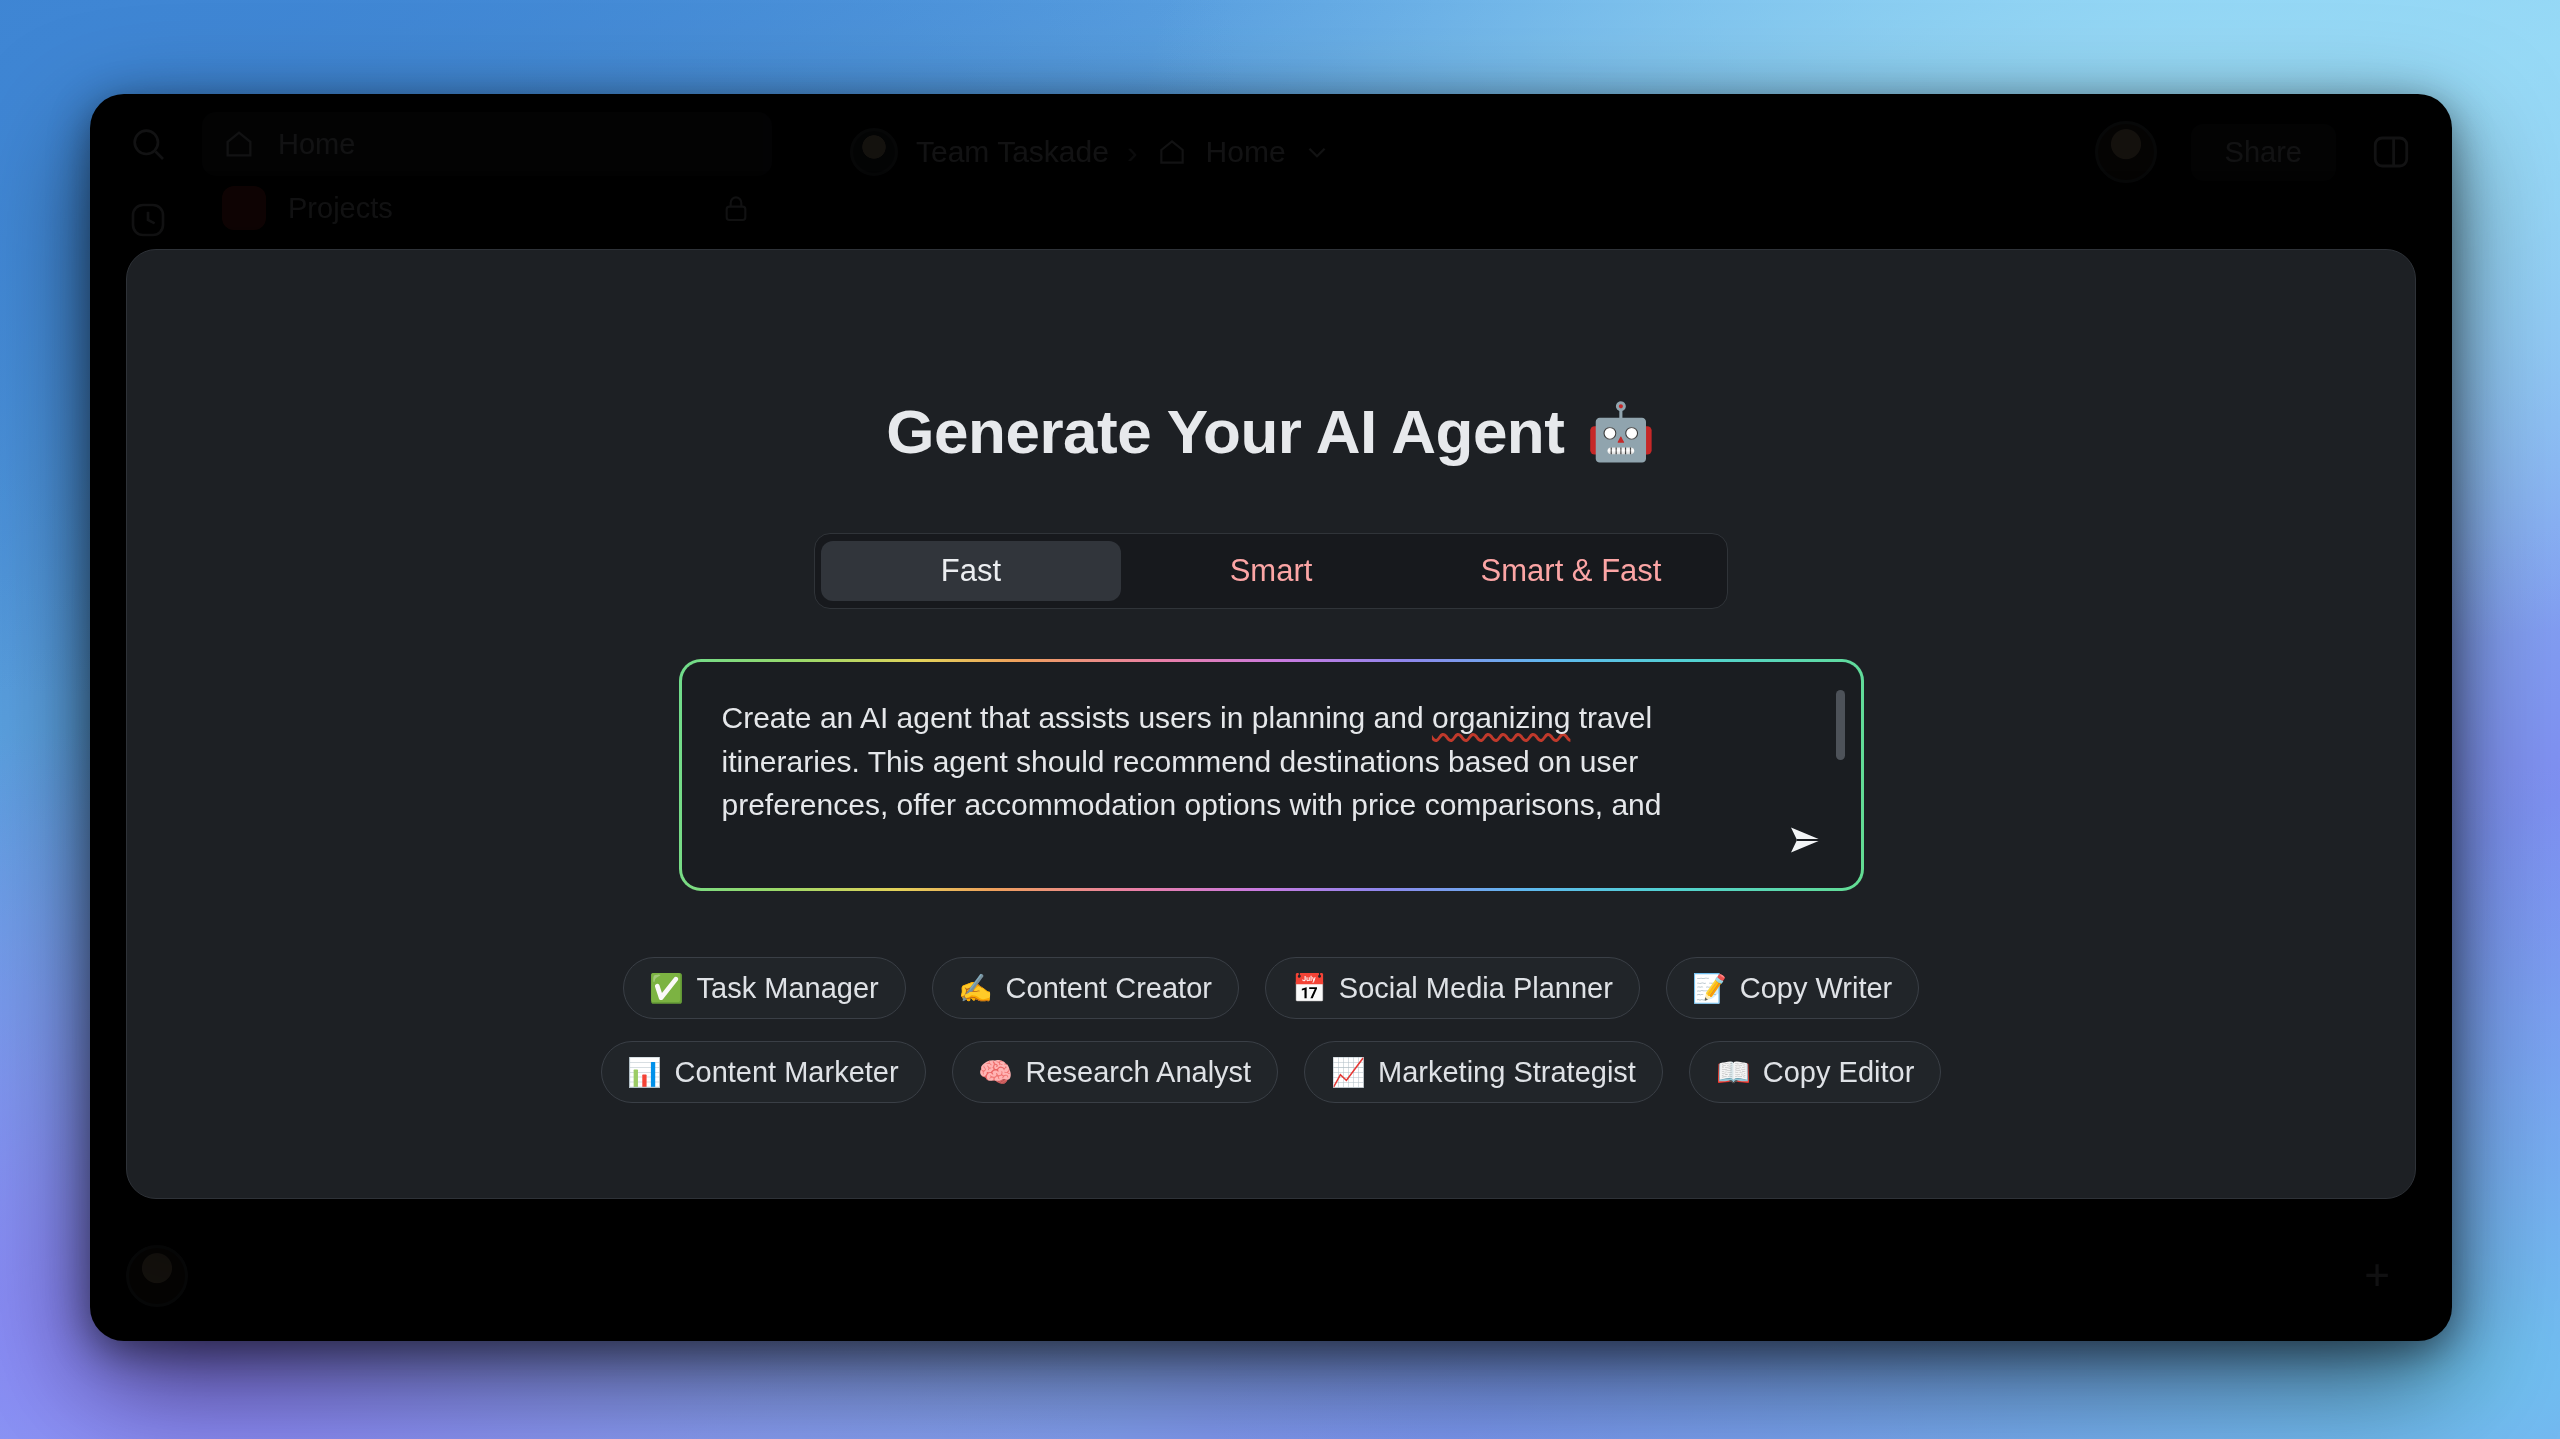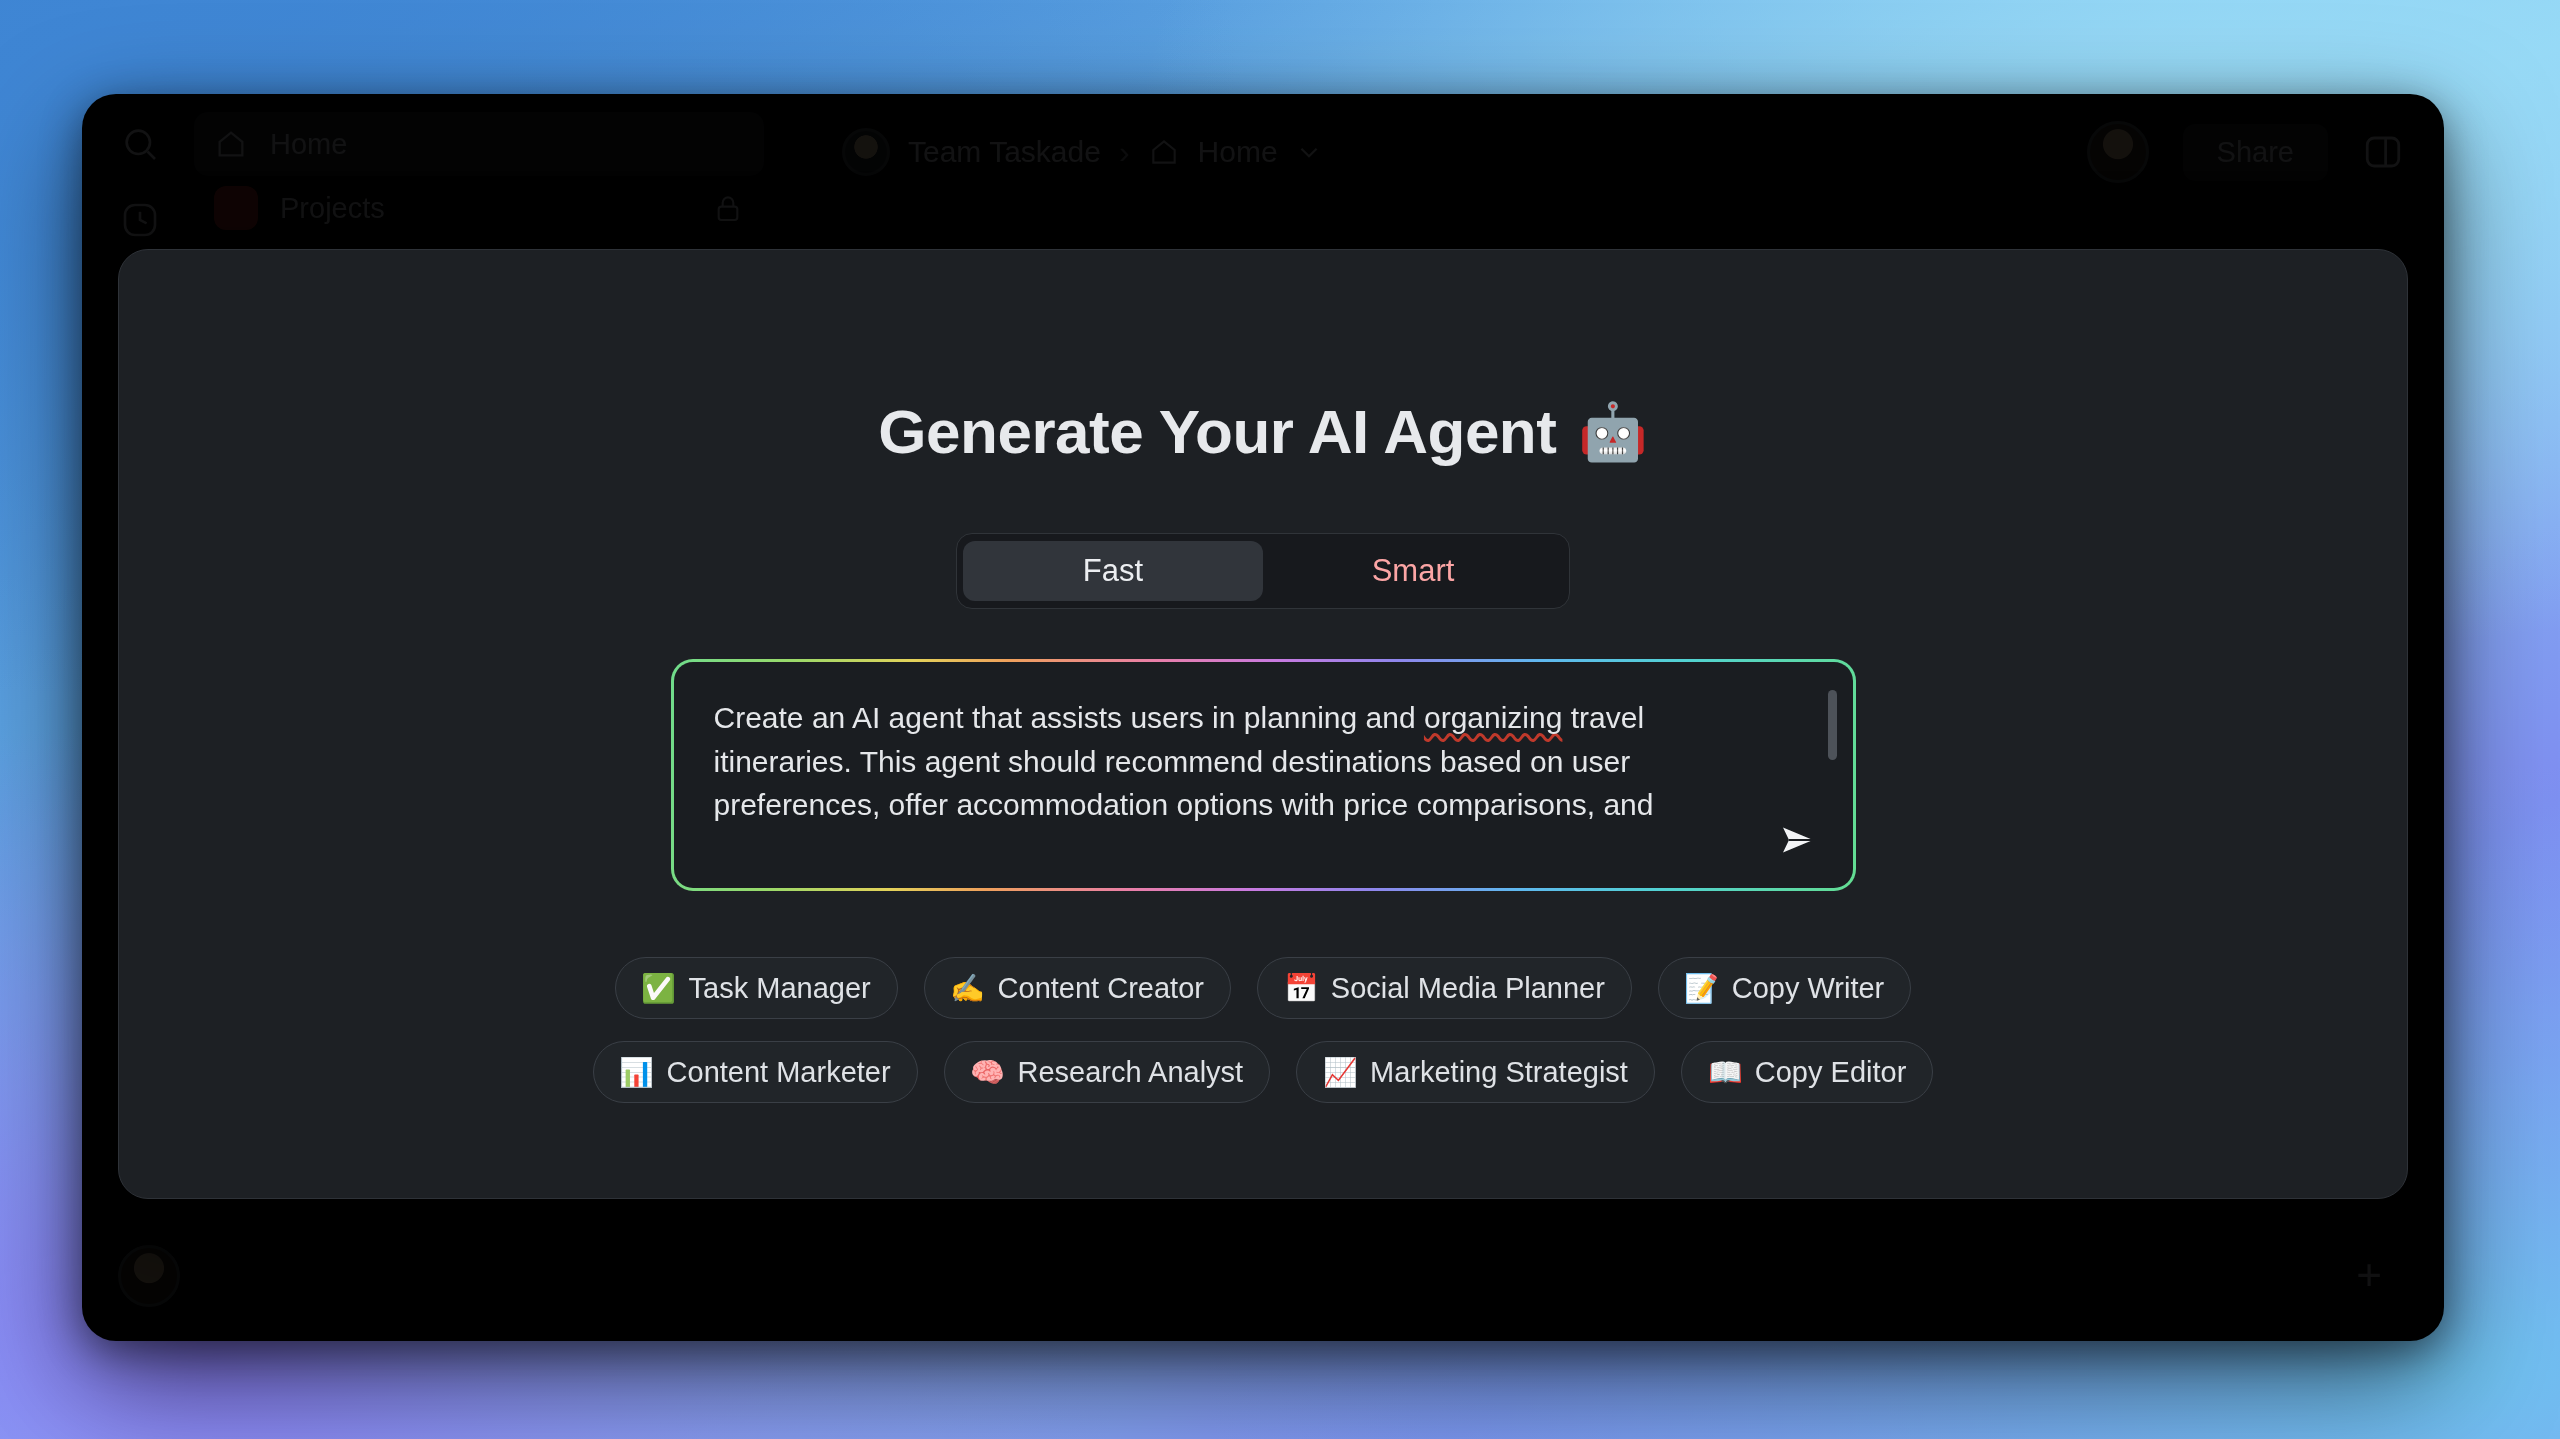--- a/index.html
+++ b/index.html
@@ -20,21 +20,21 @@
       radial-gradient(ellipse 70% 60% at 88% 8%,  #9adcf7 0%, rgba(154,220,247,0) 62%),
       radial-gradient(ellipse 60% 70% at 8%  92%, #8a7bf5 0%, rgba(138,123,245,0) 60%),
       radial-gradient(ellipse 80% 70% at 95% 95%, #6fc4f0 0%, rgba(111,196,240,0) 60%),
       radial-gradient(ellipse 70% 70% at 5%  5%,  #3f86d4 0%, rgba(63,134,212,0) 62%),
       linear-gradient(150deg, #3c82d2 0%, #5ea4e2 28%, #8fd3f4 52%, #7f8ef2 78%, #8b7bf3 100%);
   }
 
   
   #app-window {
     position: absolute;
-    left: 82px;
+    left: 90px;
     top: 94px;
     width: 2362px;
     height: 1247px;
     background: #000000;
     border-radius: 34px;
     box-shadow: 0 40px 110px rgba(0,0,0,.55), 0 10px 40px rgba(0,0,0,.45);
     overflow: hidden;
   }
 
   
@@ -328,20 +328,21 @@
     <div id="modal">
 
       <div id="modal-title">
         <span>Generate Your AI Agent</span>
         <span class="emoji">🤖</span>
       </div>
 
       <div id="mode-tabs">
         <div class="mode-tab selected">Fast</div>
         <div class="mode-tab">Smart</div>
+        <div class="mode-tab">Smart &amp; Fast</div>
       </div>
 
       <div id="prompt-wrap">
         <div id="prompt-box">
           <div id="prompt-text"><span>Create an AI agent that assists users in planning and </span><span class="misspell">organizing</span><span> travel itineraries. This agent should recommend destinations based on user preferences, offer accommodation options with price comparisons, and</span></div>
           <div id="prompt-scrollbar"></div>
           <div id="send-btn">
             <svg width="46" height="40" viewBox="0 0 24 24">
               <path d="M3 4.5 21 12 3 19.5 6.6 12 3 4.5z" fill="#f2f4f6"></path>
               <path d="M6.6 12 21 12" stroke="#1a1d21" stroke-width="1.1"></path>

